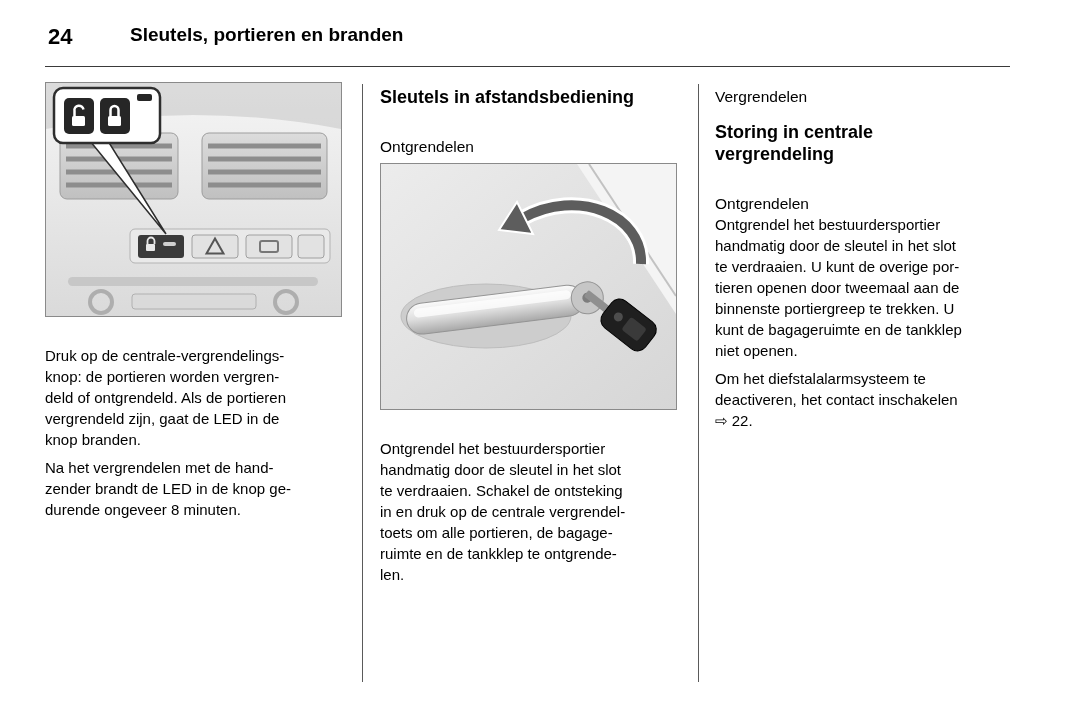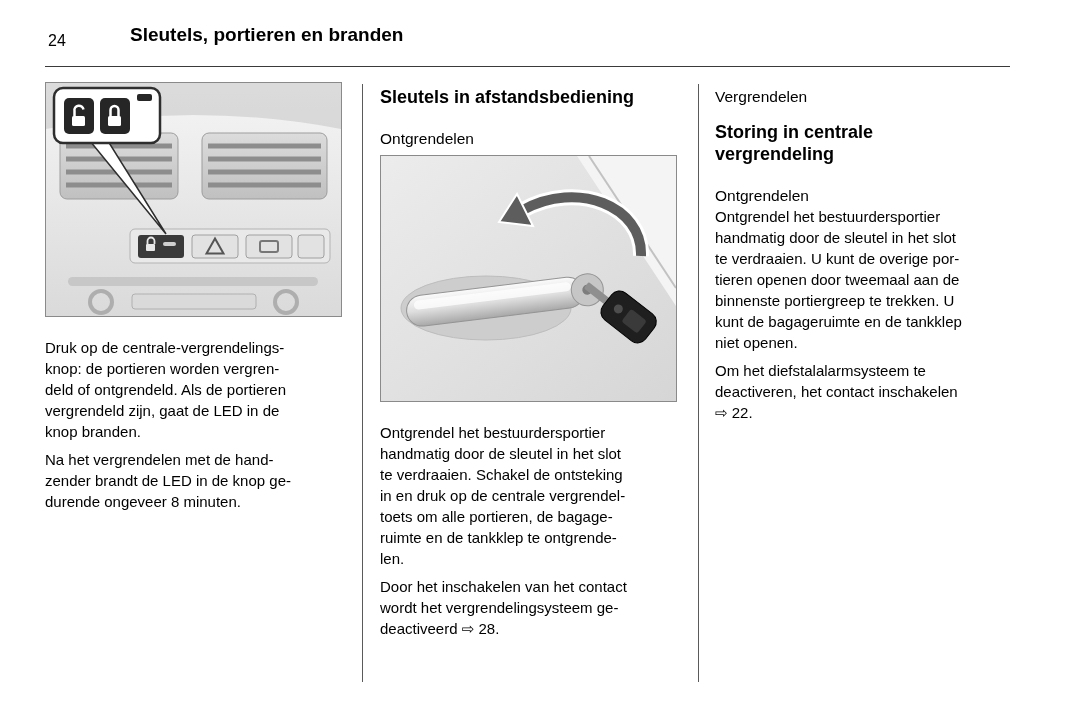--- a/index.html
+++ b/index.html
@@ -2,37 +2,37 @@
 <html><head>
 <meta charset="utf-8">
 <style>
   * { margin:0; padding:0; box-sizing:border-box; }
   html,body { background:#ffffff; }
   body {
     width:1078px; height:720px; position:relative;
     font-family:"Liberation Sans", sans-serif; color:#000;
     overflow:hidden;
   }
-  .hdr-num   { position:absolute; left:48px;  top:32px; font-size:16px; font-weight:normal; }
+  .hdr-num   { position:absolute; left:48px;  top:24px; font-size:22px; font-weight:bold; }
   .hdr-title { position:absolute; left:130px; top:24px; font-size:19px; font-weight:bold; }
   .hdr-rule  { position:absolute; left:45px;  top:66px; width:965px; height:1px; background:#3a3a3a; }
   .vdiv      { position:absolute; top:84px; height:598px; width:1px; background:#5a5a5a; }
   .vdiv.one  { left:362px; }
   .vdiv.two  { left:698px; }
 
   .col { position:absolute; font-size:15px; line-height:21px; }
   .col1 { left:45px;  top:82px; width:310px; }
   .col2 { left:380px; top:86px; width:306px; }
   .col3 { left:715px; top:86px; width:300px; }
 
   .h1 { font-size:18px; font-weight:bold; line-height:22px; white-space:pre-line; }
   .h2 { font-size:15.5px; font-weight:normal; line-height:21px; }
   .para { white-space:pre-line; }
 
-  .mt16 { margin-top:20px; }
+  .mt16 { margin-top:28px; }
   .mt14 { margin-top:14px; }
   .mt7  { margin-top:7px; }
   .mt6  { margin-top:6px; }
 
   .figure {
     border:1px solid #8a8a8a; background:#eee;
     width:297px; line-height:0; display:block;
   }
 </style>
 </head>
@@ -173,23 +173,20 @@
     </svg>
   </span>
 
   <p class="para mt16">Ontgrendel het bestuurdersportier
 handmatig door de sleutel in het slot
 te verdraaien. Schakel de ontsteking
 in en druk op de centrale vergrendel-
 toets om alle portieren, de bagage-
 ruimte en de tankklep te ontgrende-
 len.</p>
-  <p class="para mt7">Door het inschakelen van het contact
-wordt het vergrendelingsysteem ge-
-deactiveerd ⇨ 28.</p>
 </div>
 
 <div class="col col3">
   <div class="h2">Vergrendelen</div>
 
   <div class="h1 mt14">Storing in centrale
 vergrendeling</div>
   <div class="h2 mt16">Ontgrendelen</div>
   <p class="para">Ontgrendel het bestuurdersportier
 handmatig door de sleutel in het slot

